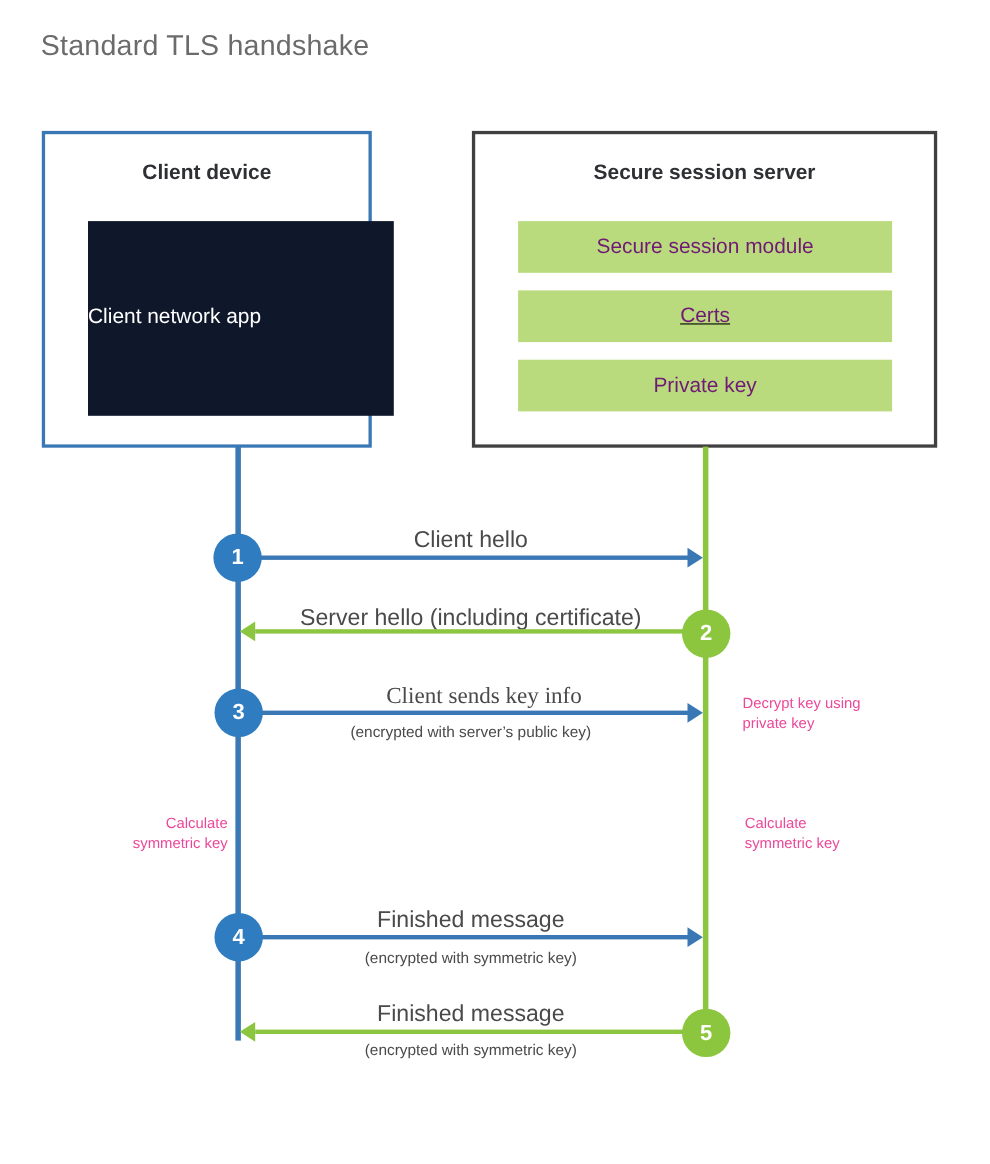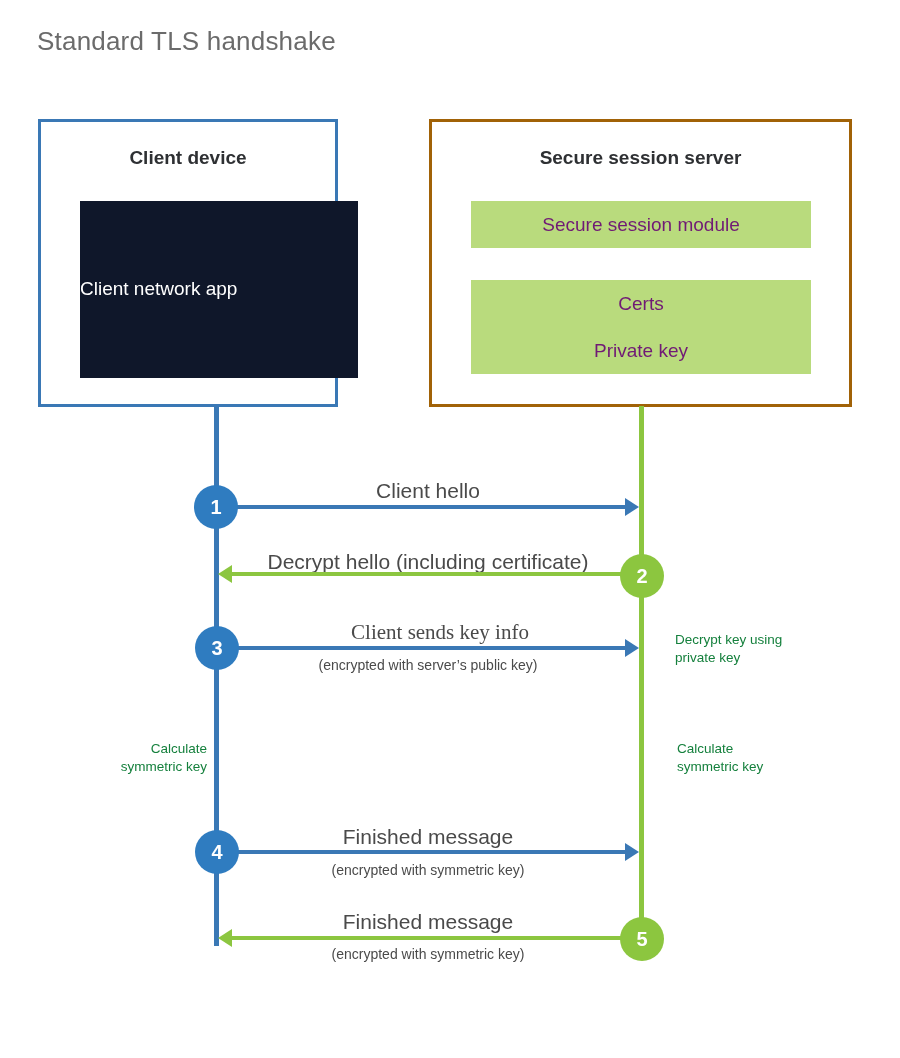--- a/index.html
+++ b/index.html
@@ -38,21 +38,21 @@
     top: 119px;
     width: 300px;
     height: 288px;
     border: 3px solid #3a78b5;
   }
   #server-box {
     left: 429px;
     top: 119px;
     width: 423px;
     height: 288px;
-    border: 3px solid #a16207;
+    border: 3px solid #404040;
   }
   .party-title {
     position: absolute;
     left: 0;
     right: 0;
     top: 25px;
     text-align: center;
     font-size: 19px;
     font-weight: bold;
     color: #2e3033;
@@ -90,21 +90,21 @@
     align-items: center;
     justify-content: center;
   }
   .server-component-label {
     color: #701a75;
     font-size: 19px;
     font-weight: 400;
     text-align: center;
   }
   #server-component-0 { top: 79px; }
-  #server-component-1 { top: 158px; }
+  #server-component-1 { top: 142px; text-decoration: underline; }
   #server-component-2 { top: 205px; }
 
   
   .lifeline {
     position: absolute;
     width: 5px;
   }
   #client-lifeline {
     left: 214px;
     top: 406px;
@@ -165,21 +165,21 @@
     font-size: 14px;
     color: #4a4a4a;
     white-space: nowrap;
     text-align: center;
   }
 
   
   .side-note {
     position: absolute;
     font-size: 13.5px;
-    color: #15803d;
+    color: #ec4899;
     line-height: 1.33;
   }
   .side-note.left-side { text-align: right; }
   .side-note.right-side { text-align: left; }
 </style>
 </head>
 <body>
 
 <div id="page-title">Standard TLS handshake</div>
 
@@ -206,21 +206,21 @@
 <div class="lifeline" id="client-lifeline"></div>
 <div class="lifeline" id="server-lifeline"></div>
 
 <div class="msg-label" style="left:216px; top:479px; width:424px;">Client hello</div>
 <div class="arrow-line blue" style="left:216px; top:505px; width:410px;"></div>
 <div class="arrow-head right blue" style="left:625px; top:498px;"></div>
 <div class="step-circle blue" style="left:194px; top:485px;">
   <span>1</span>
 </div>
 
-<div class="msg-label" style="left:216px; top:550px; width:424px;">Decrypt hello (including certificate)</div>
+<div class="msg-label" style="left:216px; top:550px; width:424px;">Server hello (including certificate)</div>
 <div class="arrow-line green" style="left:232px; top:572px; width:408px;"></div>
 <div class="arrow-head left green" style="left:218px; top:565px;"></div>
 <div class="step-circle green" style="left:620px; top:554px;">
   <span>2</span>
 </div>
 
 <div class="msg-label" style="left:228px; top:620px; width:424px;font-family:Liberation Serif, serif;">Client sends key info</div>
 <div class="arrow-line blue" style="left:216px; top:646px; width:410px;"></div>
 <div class="arrow-head right blue" style="left:625px; top:639px;"></div>
 <div class="msg-sublabel" style="left:216px; top:657px; width:424px;">(encrypted with server’s public key)</div>

